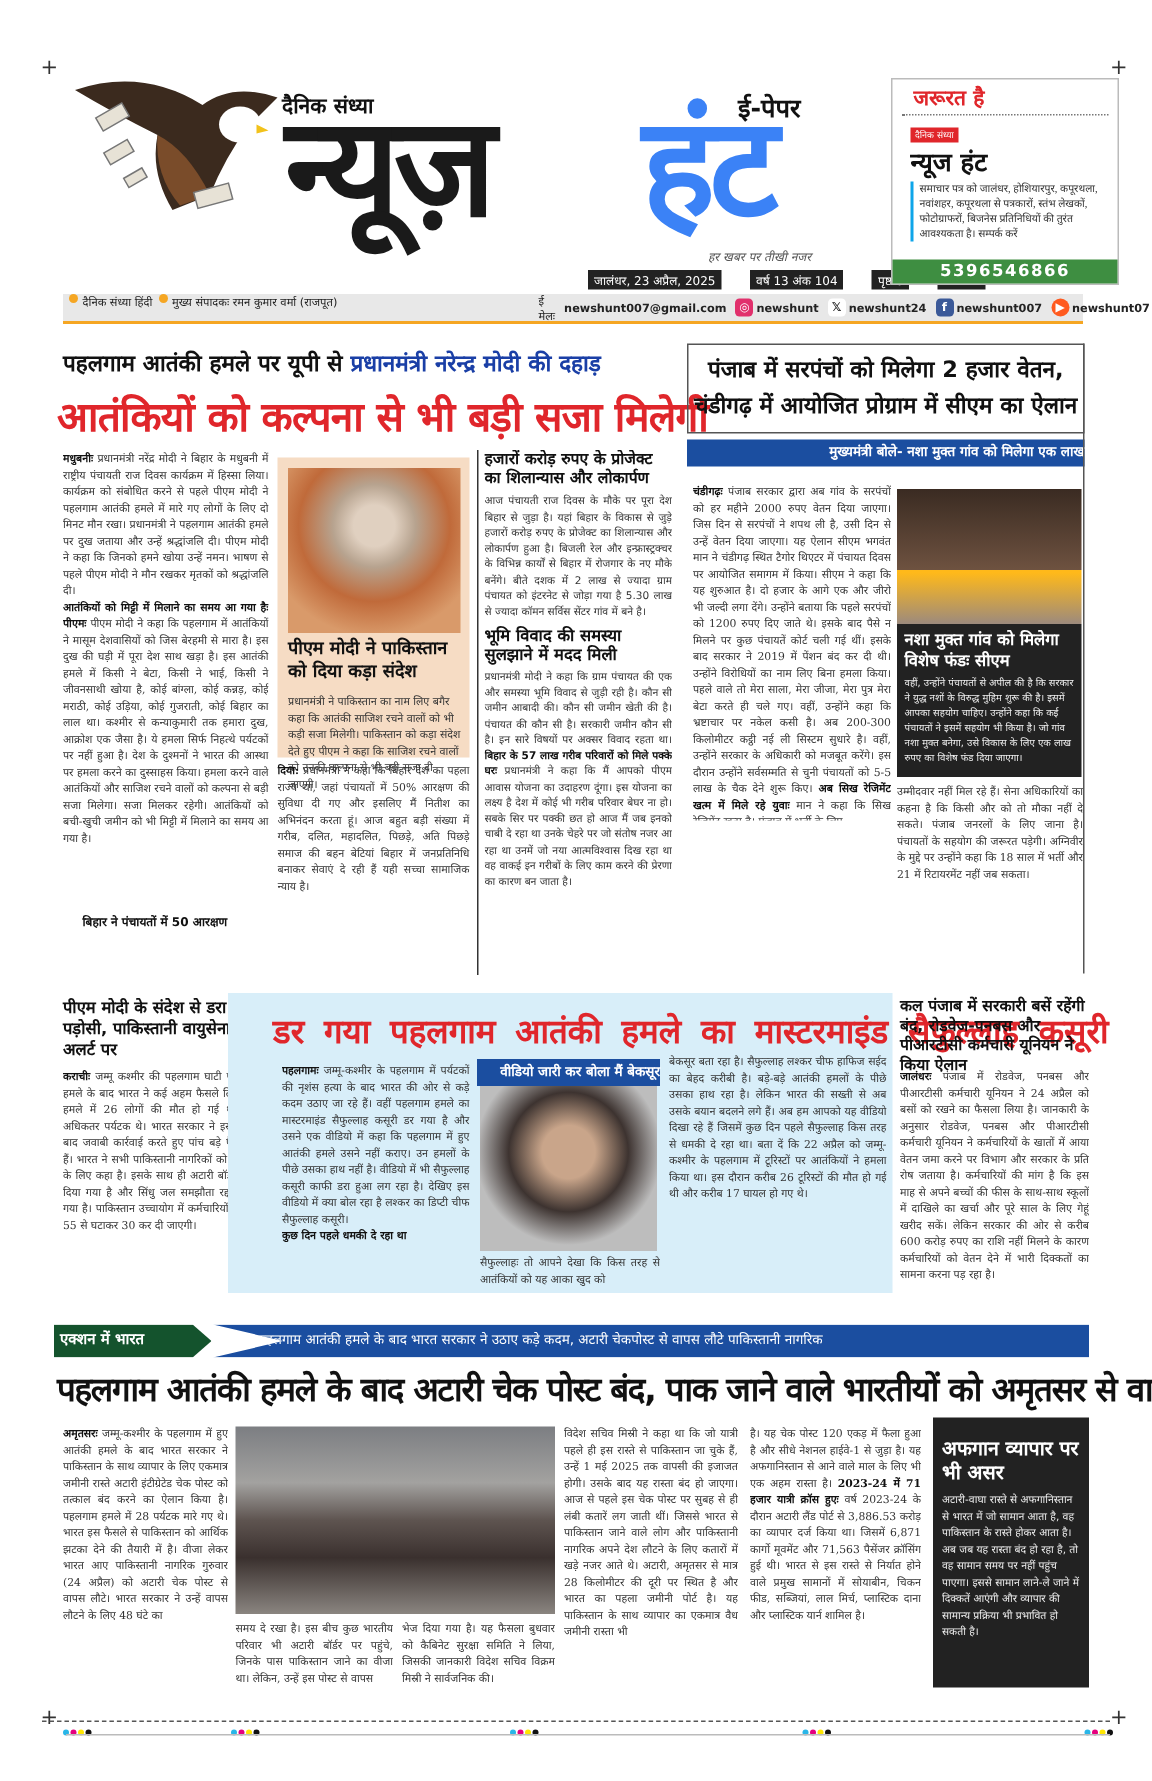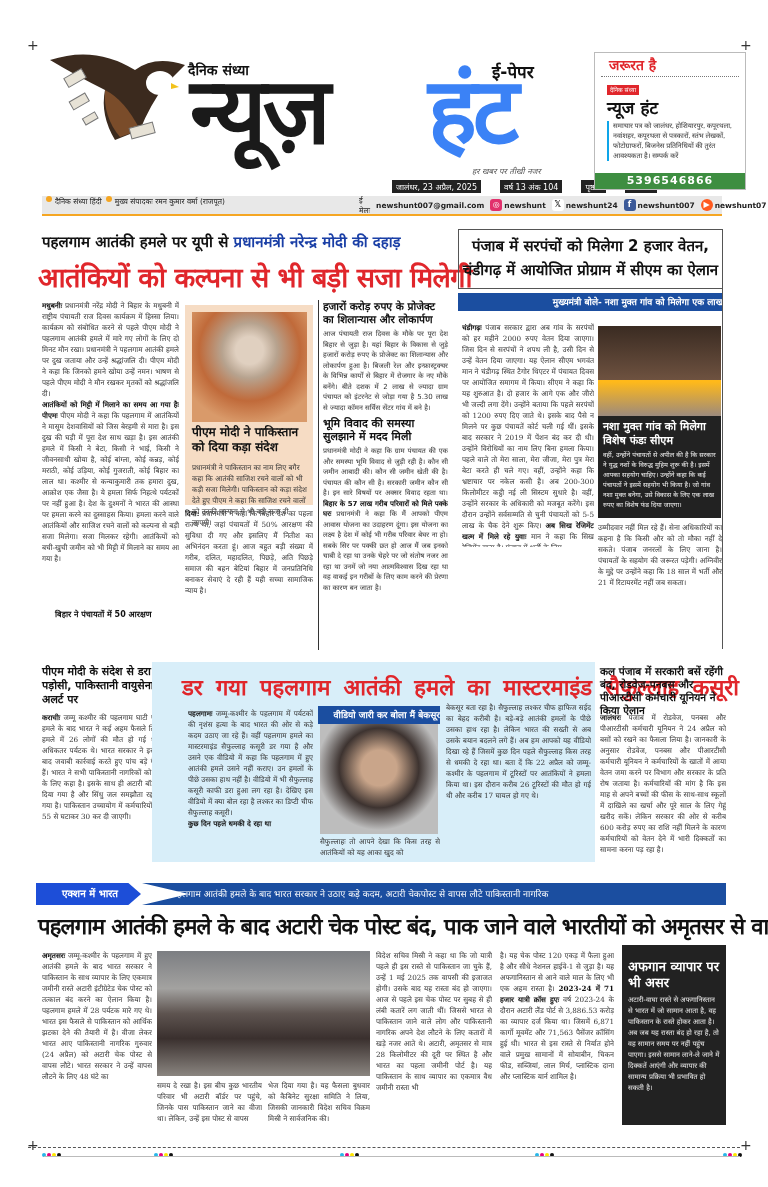--- a/index.html
+++ b/index.html
@@ -39,21 +39,21 @@
 .bluebar{left:458px;top:293px;width:265px;height:18px;background:#1b4ea0;color:#fff;font-family:"DejaVu Sans",sans-serif;font-weight:bold;font-size:9px;text-align:right;line-height:18px}
 .cmphoto{left:598px;top:326px;width:123px;height:90px;background:linear-gradient(180deg,#3a2b22,#6e5240 60%,#ffb91a 60%,#ffb91a 62%,#9c8a7d);}
 .cmbox{left:598px;top:416px;width:123px;height:102px;background:#222;color:#fff}
 .cmbox .h{font-family:"DejaVu Sans",sans-serif;font-weight:bold;font-size:11px;line-height:14px;padding:4px 5px 2px}
 .cmbox .p{font-family:"DejaVu Sans",sans-serif;font-size:6.5px;line-height:10px;padding:0 5px;color:#eee}
 .lightblue{left:152px;top:662px;width:443px;height:200px;background:#d8eef9}
 .bluehead{left:182px;top:671px;font-family:Liberation Mono, monospace;font-weight:bold;font-size:22px;color:#e0262b;white-space:nowrap}
 .videobar{left:318px;top:706px;width:122px;height:18px;background:#1b4ea0;color:#fff;font-family:"DejaVu Sans",sans-serif;font-weight:bold;font-size:9px;line-height:18px;text-align:right}
 .videophoto{left:320px;top:724px;width:118px;height:110px;background:radial-gradient(circle at 50% 40%,#c9a58a 20%,#3d3330 45%,#bdbdbd 70%)}
 .actionbar{left:36px;top:883px;width:690px;height:22px}
-.actionred{position:absolute;left:0;top:0;width:105px;height:22px;background:#1d4ed8;color:#fff;font-family:"DejaVu Sans",sans-serif;font-weight:bold;font-size:10px;line-height:22px;padding-left:26px;clip-path:polygon(0 0,88% 0,100% 50%,88% 100%,0 100%)}
+.actionred{position:absolute;left:0;top:0;width:105px;height:22px;background:#14532d;color:#fff;font-family:"DejaVu Sans",sans-serif;font-weight:bold;font-size:10px;line-height:22px;padding-left:4px;clip-path:polygon(0 0,88% 0,100% 50%,88% 100%,0 100%)}
 .actionblue{position:absolute;left:106px;top:0;right:0;height:22px;background:#1b4ea0;color:#fff;font-family:"DejaVu Sans",sans-serif;font-size:9px;line-height:22px;padding-left:30px;clip-path:polygon(0 0,100% 0,100% 100%,0 100%,8% 50%)}
 .bighead2{left:38px;top:910px;font-family:"DejaVu Sans",sans-serif;font-weight:bold;font-size:22px;color:#111;letter-spacing:-0.8px;white-space:nowrap}
 .atariphoto{left:157px;top:951px;width:213px;height:125px;background:linear-gradient(180deg,#7c7e82 0%,#a3a2a0 30%,#5e5450 50%,#3a302e 70%,#8a8580 100%)}
 .afghanbox{left:622px;top:945px;width:104px;height:180px;background:#222;color:#fff}
 .afghanbox .h{font-family:"DejaVu Sans",sans-serif;font-weight:bold;font-size:13px;line-height:16px;padding:14px 6px 4px}
 .afghanbox .p{font-family:"DejaVu Sans",sans-serif;font-size:7px;line-height:11px;padding:0 6px;color:#eee}
 .bottomline{left:28px;top:1147px;width:712px;border-top:1px dashed #555}
 .cmyk{position:absolute;top:1153px;display:flex;gap:1px}
 .cmyk i{display:inline-block;width:4px;height:4px;border-radius:50%}
 .h3{font-family:"DejaVu Sans",sans-serif;font-weight:bold;color:#111;font-size:12px;line-height:15px}

